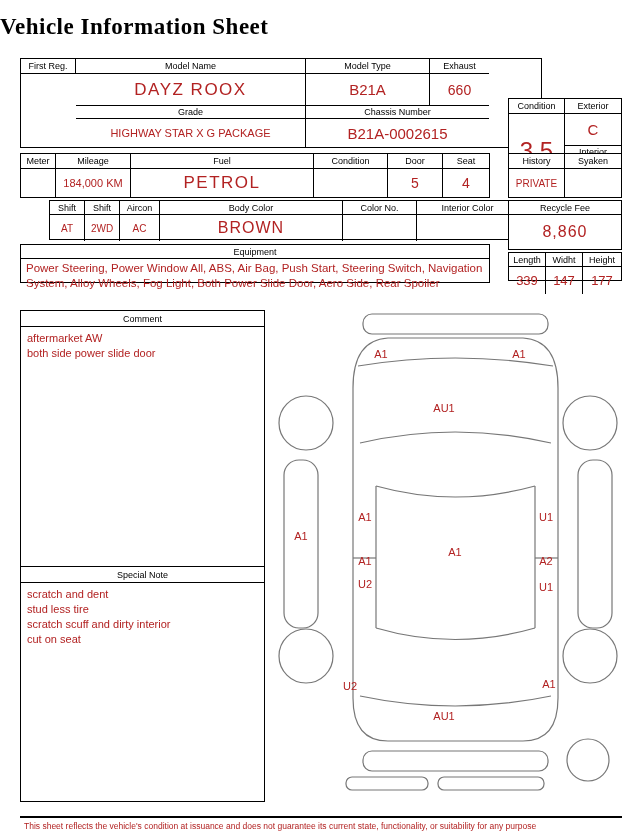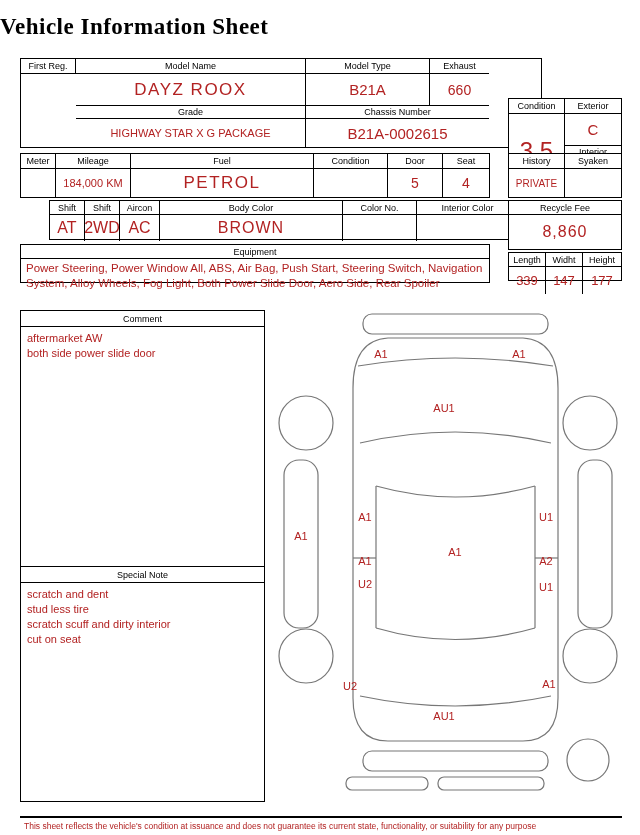--- a/index.html
+++ b/index.html
@@ -17,21 +17,21 @@
   .cell {
     border-right:1px solid var(--line); border-bottom:1px solid var(--line);
     display:flex; align-items:center; justify-content:center; overflow:hidden; text-align:center;
   }
   .nr { border-right:none; }
   .nb { border-bottom:none; }
   .hdr { font-size:9px; color:#000; }
   .val { color:var(--red); }
   .v10 { font-size:10px; }
   .v11 { font-size:11px; }
-  .v12 { font-size:16px; }
+  .v12 { font-size:10px; }
   .v13 { font-size:13px; }
   .v14 { font-size:14px; }
   .v15 { font-size:15px; }
   .v16 { font-size:16px; letter-spacing:1px; }
   .v17 { font-size:17px; letter-spacing:1.5px; }
   .firstreg { font-size:19px; line-height:1.08; justify-content:flex-start; padding-left:3px; white-space:pre-line; text-align:left; }
   .big35 { font-size:24px; }
   .textarea {
     align-items:flex-start; justify-content:flex-start; text-align:left;
     padding:4px 6px; white-space:pre-line; line-height:1.35; font-size:11px;

